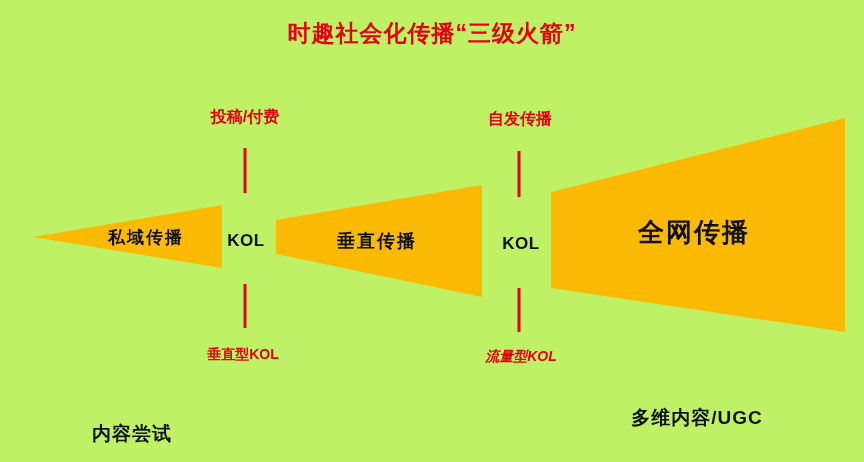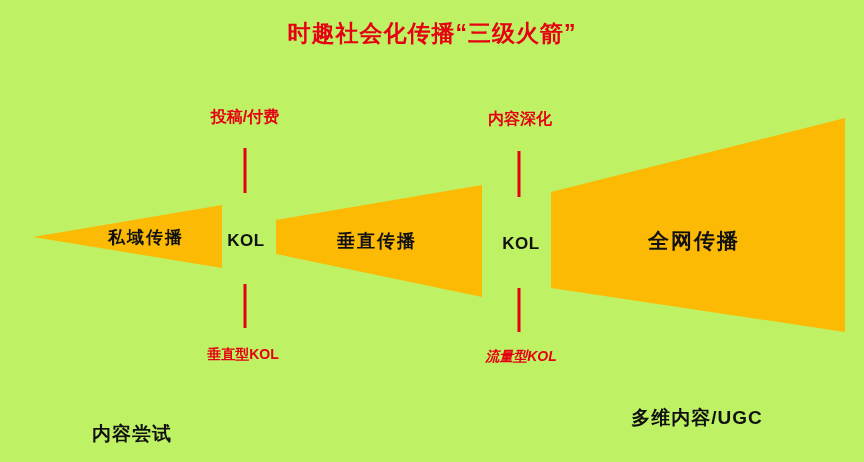--- a/index.html
+++ b/index.html
@@ -72,28 +72,28 @@
     <polygon points="33,237 222,205 222,268"></polygon>
     <polygon points="276,220 482,185 482,297 276,254"></polygon>
     <polygon points="551,192 845,118 845,332 551,288"></polygon>
     <line x1="245" y1="148" x2="245" y2="193"></line>
     <line x1="245" y1="284" x2="245" y2="328"></line>
     <line x1="519" y1="151" x2="519" y2="197"></line>
     <line x1="519" y1="288" x2="519" y2="332"></line>
   </svg>
 
   <div class="lbl red" style="left:245px; top:117px;">投稿/付费</div>
-  <div class="lbl red" style="left:520px; top:119px;">内容深化</div>
+  <div class="lbl red" style="left:520px; top:119px;">自发传播</div>
 
   <div class="lbl kol" style="left:246px; top:240px;">KOL</div>
   <div class="lbl kol" style="left:521px; top:243px;">KOL</div>
 
   <div class="lbl red small" style="left:243px; top:348px;">垂直型KOL</div>
   <div class="lbl red small" style="left:521px; top:350px;font-style:italic;">流量型KOL</div>
 
   <div class="lbl shape-label" style="left:146px; top:237px; font-size:17px;">私域传播</div>
   <div class="lbl shape-label" style="left:377px; top:241px; font-size:18px;">垂直传播</div>
-  <div class="lbl shape-label" style="left:694px; top:240px; font-size:21px;">全网传播</div>
+  <div class="lbl shape-label" style="left:694px; top:232px; font-size:26px;">全网传播</div>
 
   <div class="lbl bottom-label" style="left:132px; top:417px;margin-top:16px;">内容尝试</div>
   <div class="lbl bottom-label" style="left:697px; top:417px;">多维内容/UGC</div>
 
 </div>
 
 </body></html>

